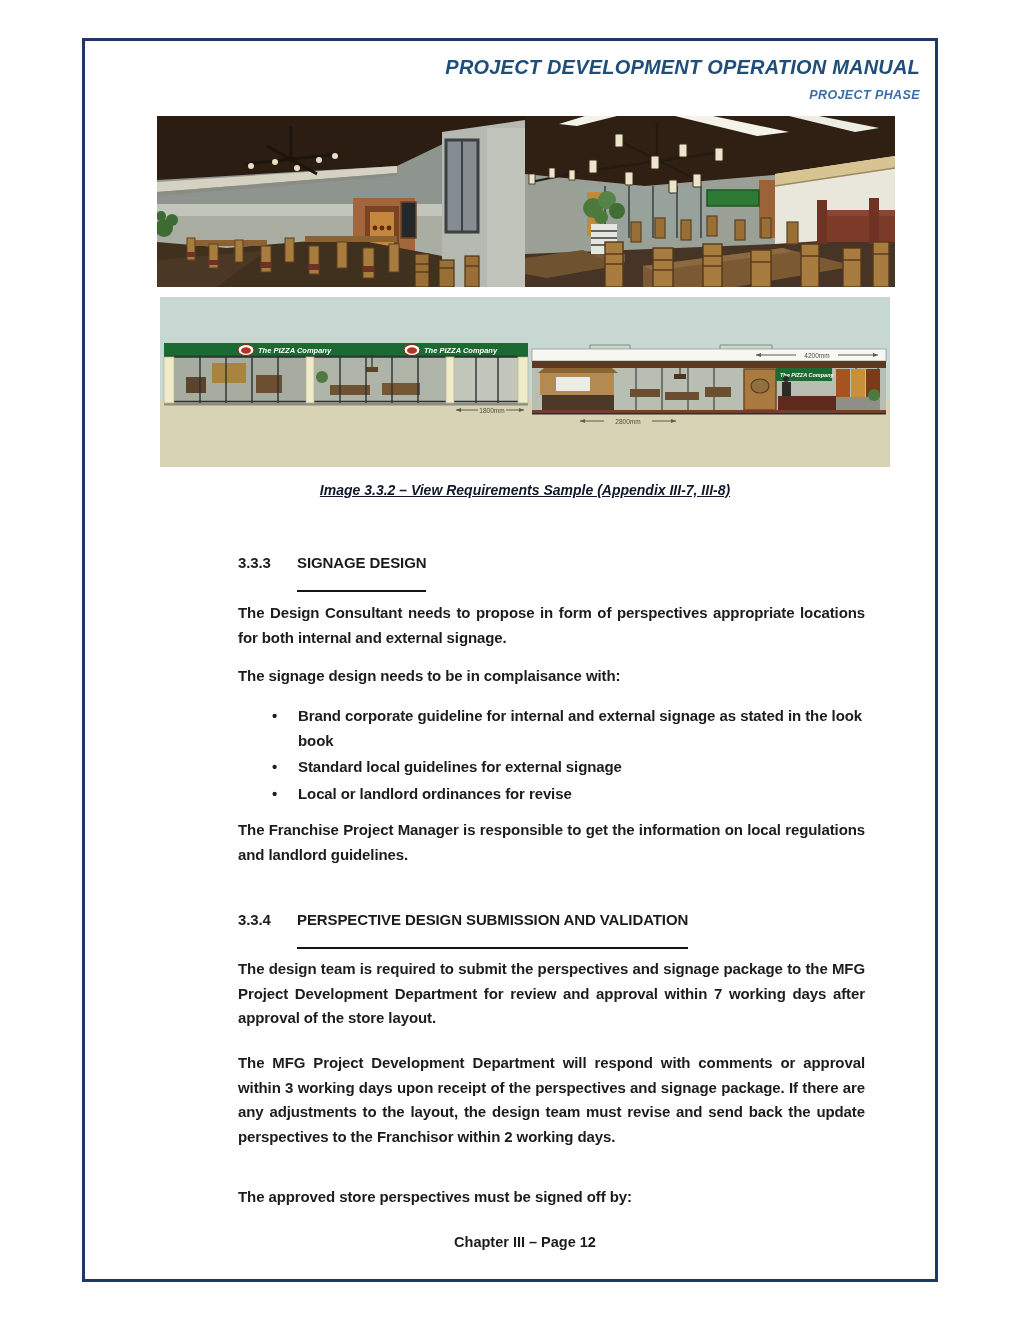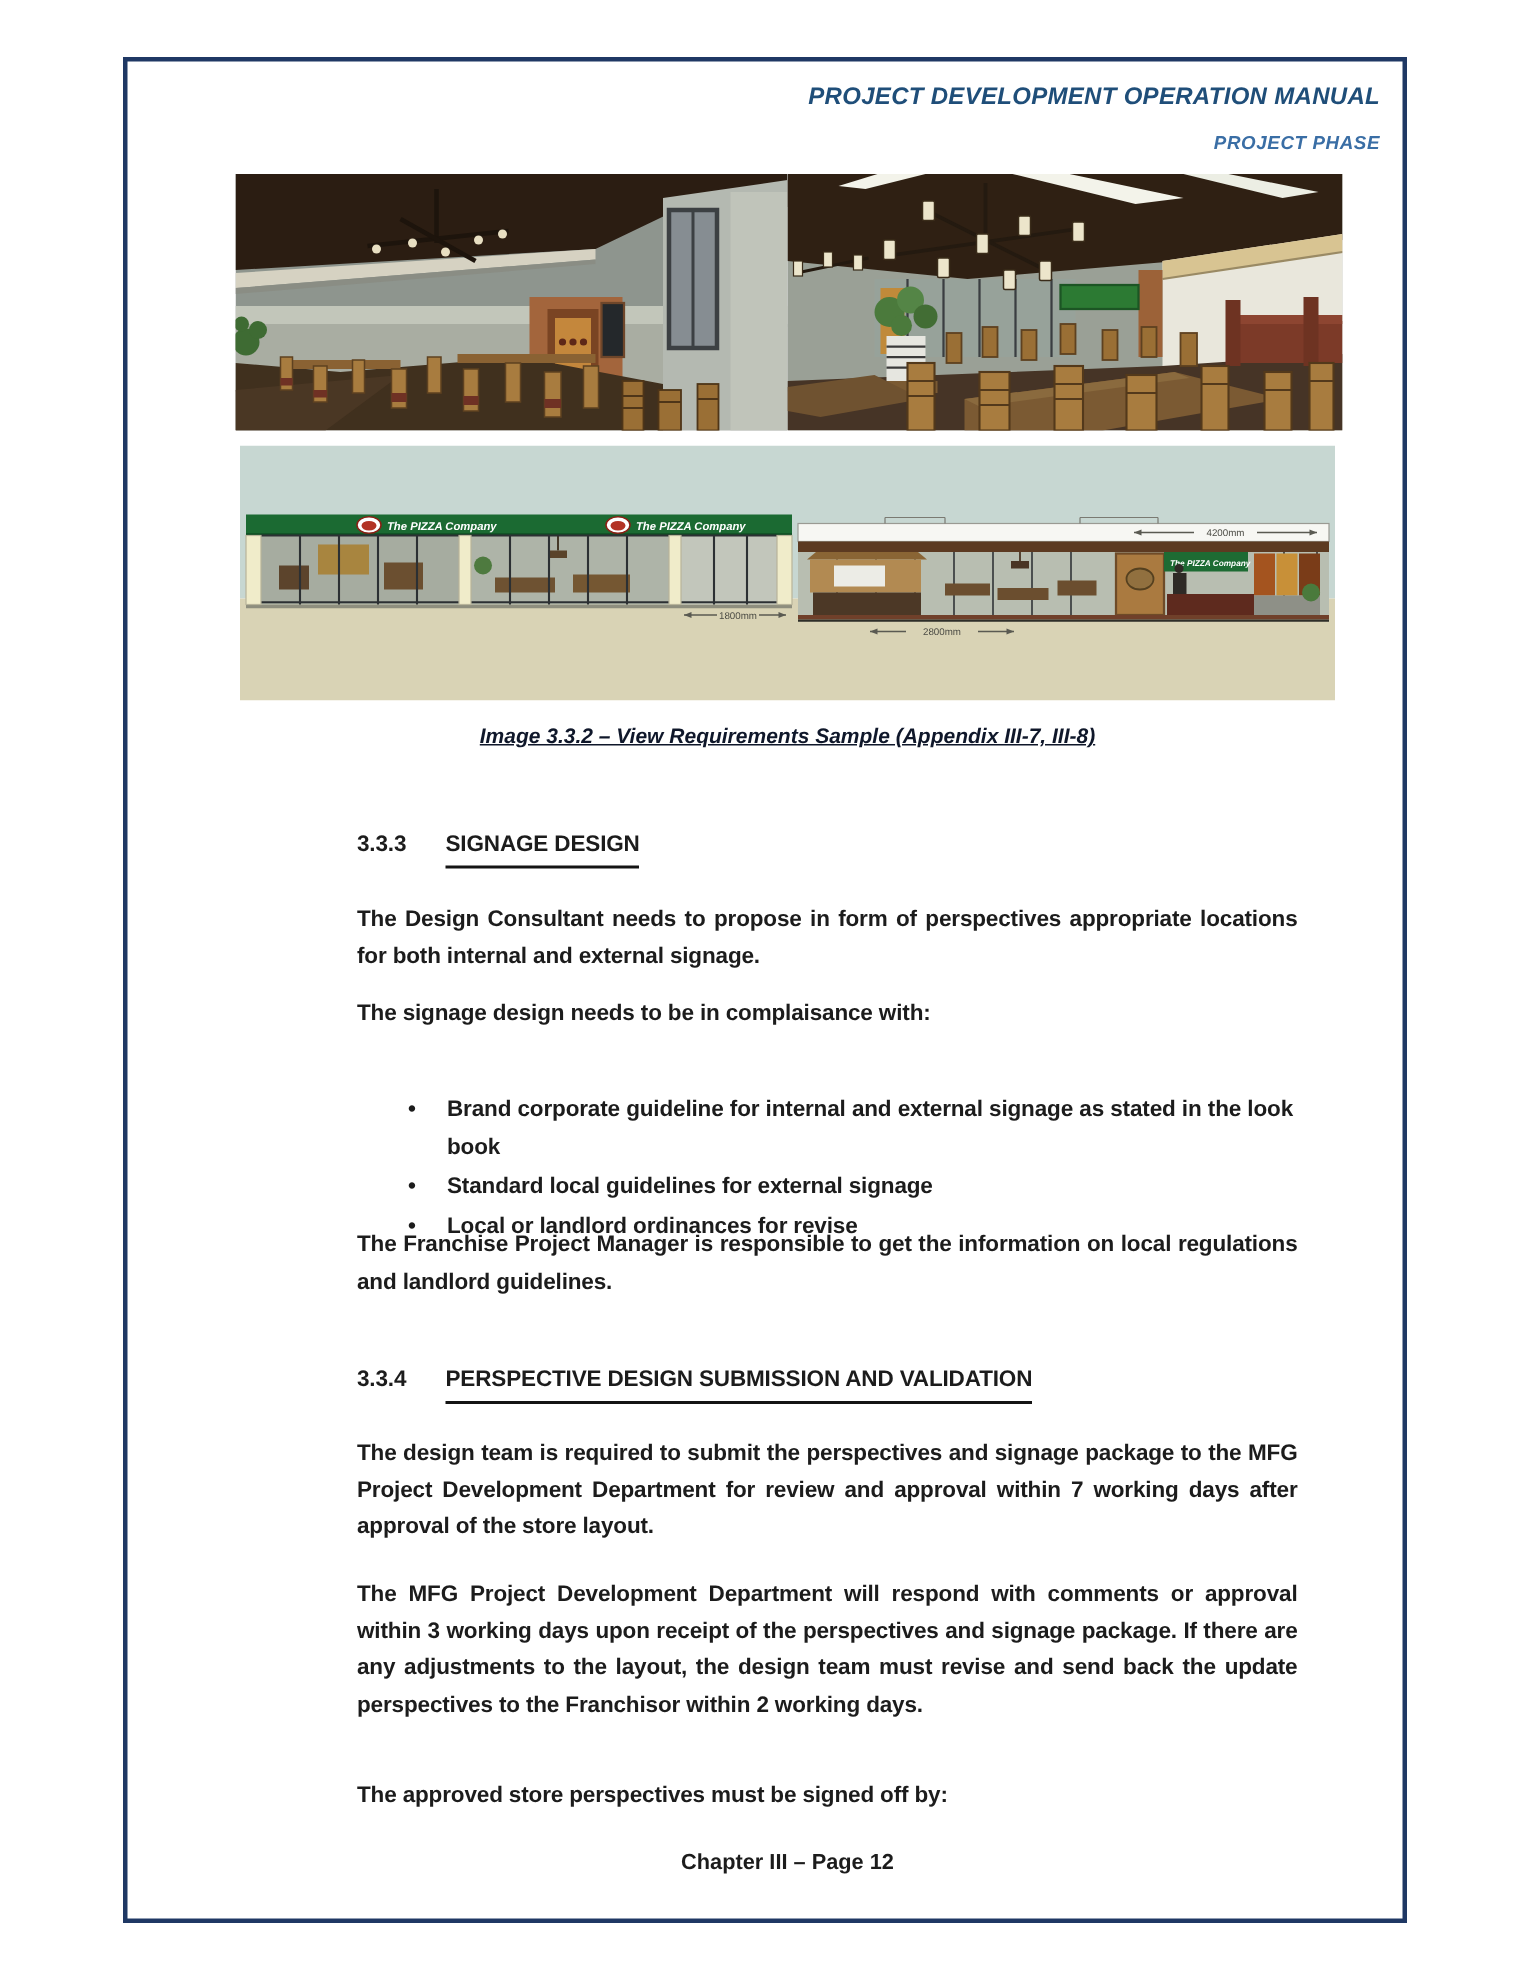--- a/index.html
+++ b/index.html
@@ -1,34 +1,34 @@
 <!DOCTYPE html>
 <html><head>
 <meta charset="utf-8">
 <style>
   html,body{margin:0;padding:0;background:#ffffff;}
   .page{position:relative;width:1020px;height:1320px;background:#ffffff;overflow:hidden;
         font-family:"Liberation Sans","DejaVu Sans",sans-serif;color:#1c1c1c;}
   .page-border{position:absolute;left:82px;top:38px;width:850px;height:1238px;
         border:3px solid #1f3864;}
   .doc-title{position:absolute;top:56px;left:160px;width:760px;text-align:right;
-        font-size:16px;font-weight:bold;font-style:italic;color:#1f4e79;letter-spacing:.2px;}
+        font-size:20px;font-weight:bold;font-style:italic;color:#1f4e79;letter-spacing:.2px;}
   .doc-subtitle{position:absolute;top:88px;left:160px;width:760px;text-align:right;
         font-size:12.5px;font-weight:bold;font-style:italic;color:#3a6ea5;letter-spacing:.4px;}
   .render-image{position:absolute;left:157px;top:116px;width:738px;height:171px;display:flex;}
   .render-image svg{display:block;}
   .elevation-image{position:absolute;left:160px;top:297px;width:582px;height:170px;text-align:right;}
   .figure-caption{position:absolute;left:160px;top:482px;width:730px;text-align:center;
         font-size:14px;font-weight:bold;font-style:italic;color:#1a53c7;}
   .figure-caption a{color:#0f172a;text-decoration:underline;cursor:pointer;}
   .body-text{font-size:15px;font-weight:bold;line-height:24.5px;letter-spacing:-.1px;}
   .para{position:absolute;left:238px;width:627px;text-align:justify;margin:0;}
   .sec-heading{position:absolute;left:238px;width:627px;display:flex;margin:0;}
   .sec-num{width:59px;flex:0 0 59px;}
-  .sec-title{border-bottom:2px solid #141414;padding-bottom:1px;}
+  .sec-title{border-bottom:2px solid #141414;padding-bottom:14px;}
   ul.bullets{position:absolute;left:262px;width:590px;margin:0;padding:0 0 0 10px;list-style:none;}
   ul.bullets li{position:relative;padding-left:26px;margin:0 0 2px 0;text-align:justify;}
   ul.bullets li::before{content:"\2022";position:absolute;left:0;top:0;font-size:15px;}
   .footer-text{position:absolute;left:82px;top:1219px;width:856px;text-align:center;
         font-size:14.5px;font-weight:bold;margin:15px;}
   .dim-line{stroke:#5a5a52;stroke-width:1;}
   .dim-text{fill:#4c4c45;font-size:6.5px;font-family:"Liberation Sans",sans-serif;}
   .sign-text{fill:#ffffff;font-weight:bold;font-style:italic;font-family:"Liberation Sans",sans-serif;}
 </style>
 </head>
@@ -372,21 +372,21 @@
   </div>
 
   <div class="sec-heading body-text" style="top:551px;">
     <span class="sec-num">3.3.3</span>
     <span class="sec-title">SIGNAGE DESIGN</span>
   </div>
 
   <p class="para body-text" style="top:601px;">The Design Consultant needs to propose in form of perspectives appropriate locations for both internal and external signage.</p>
   <p class="para body-text" style="top:664px;">The signage design needs to be in complaisance with:</p>
 
-  <ul class="bullets body-text" style="top:704px;margin-top:24px;">
+  <ul class="bullets body-text" style="top:704px;">
     <li>Brand corporate guideline for internal and external signage as stated in the look book</li>
     <li>Standard local guidelines for external signage</li>
     <li>Local or landlord ordinances for revise</li>
   </ul>
 
   <p class="para body-text" style="top:818px;">The Franchise Project Manager is responsible to get the information on local regulations and landlord guidelines.</p>
 
   <div class="sec-heading body-text" style="top:908px;">
     <span class="sec-num">3.3.4</span>
     <span class="sec-title">PERSPECTIVE DESIGN SUBMISSION AND VALIDATION</span>

